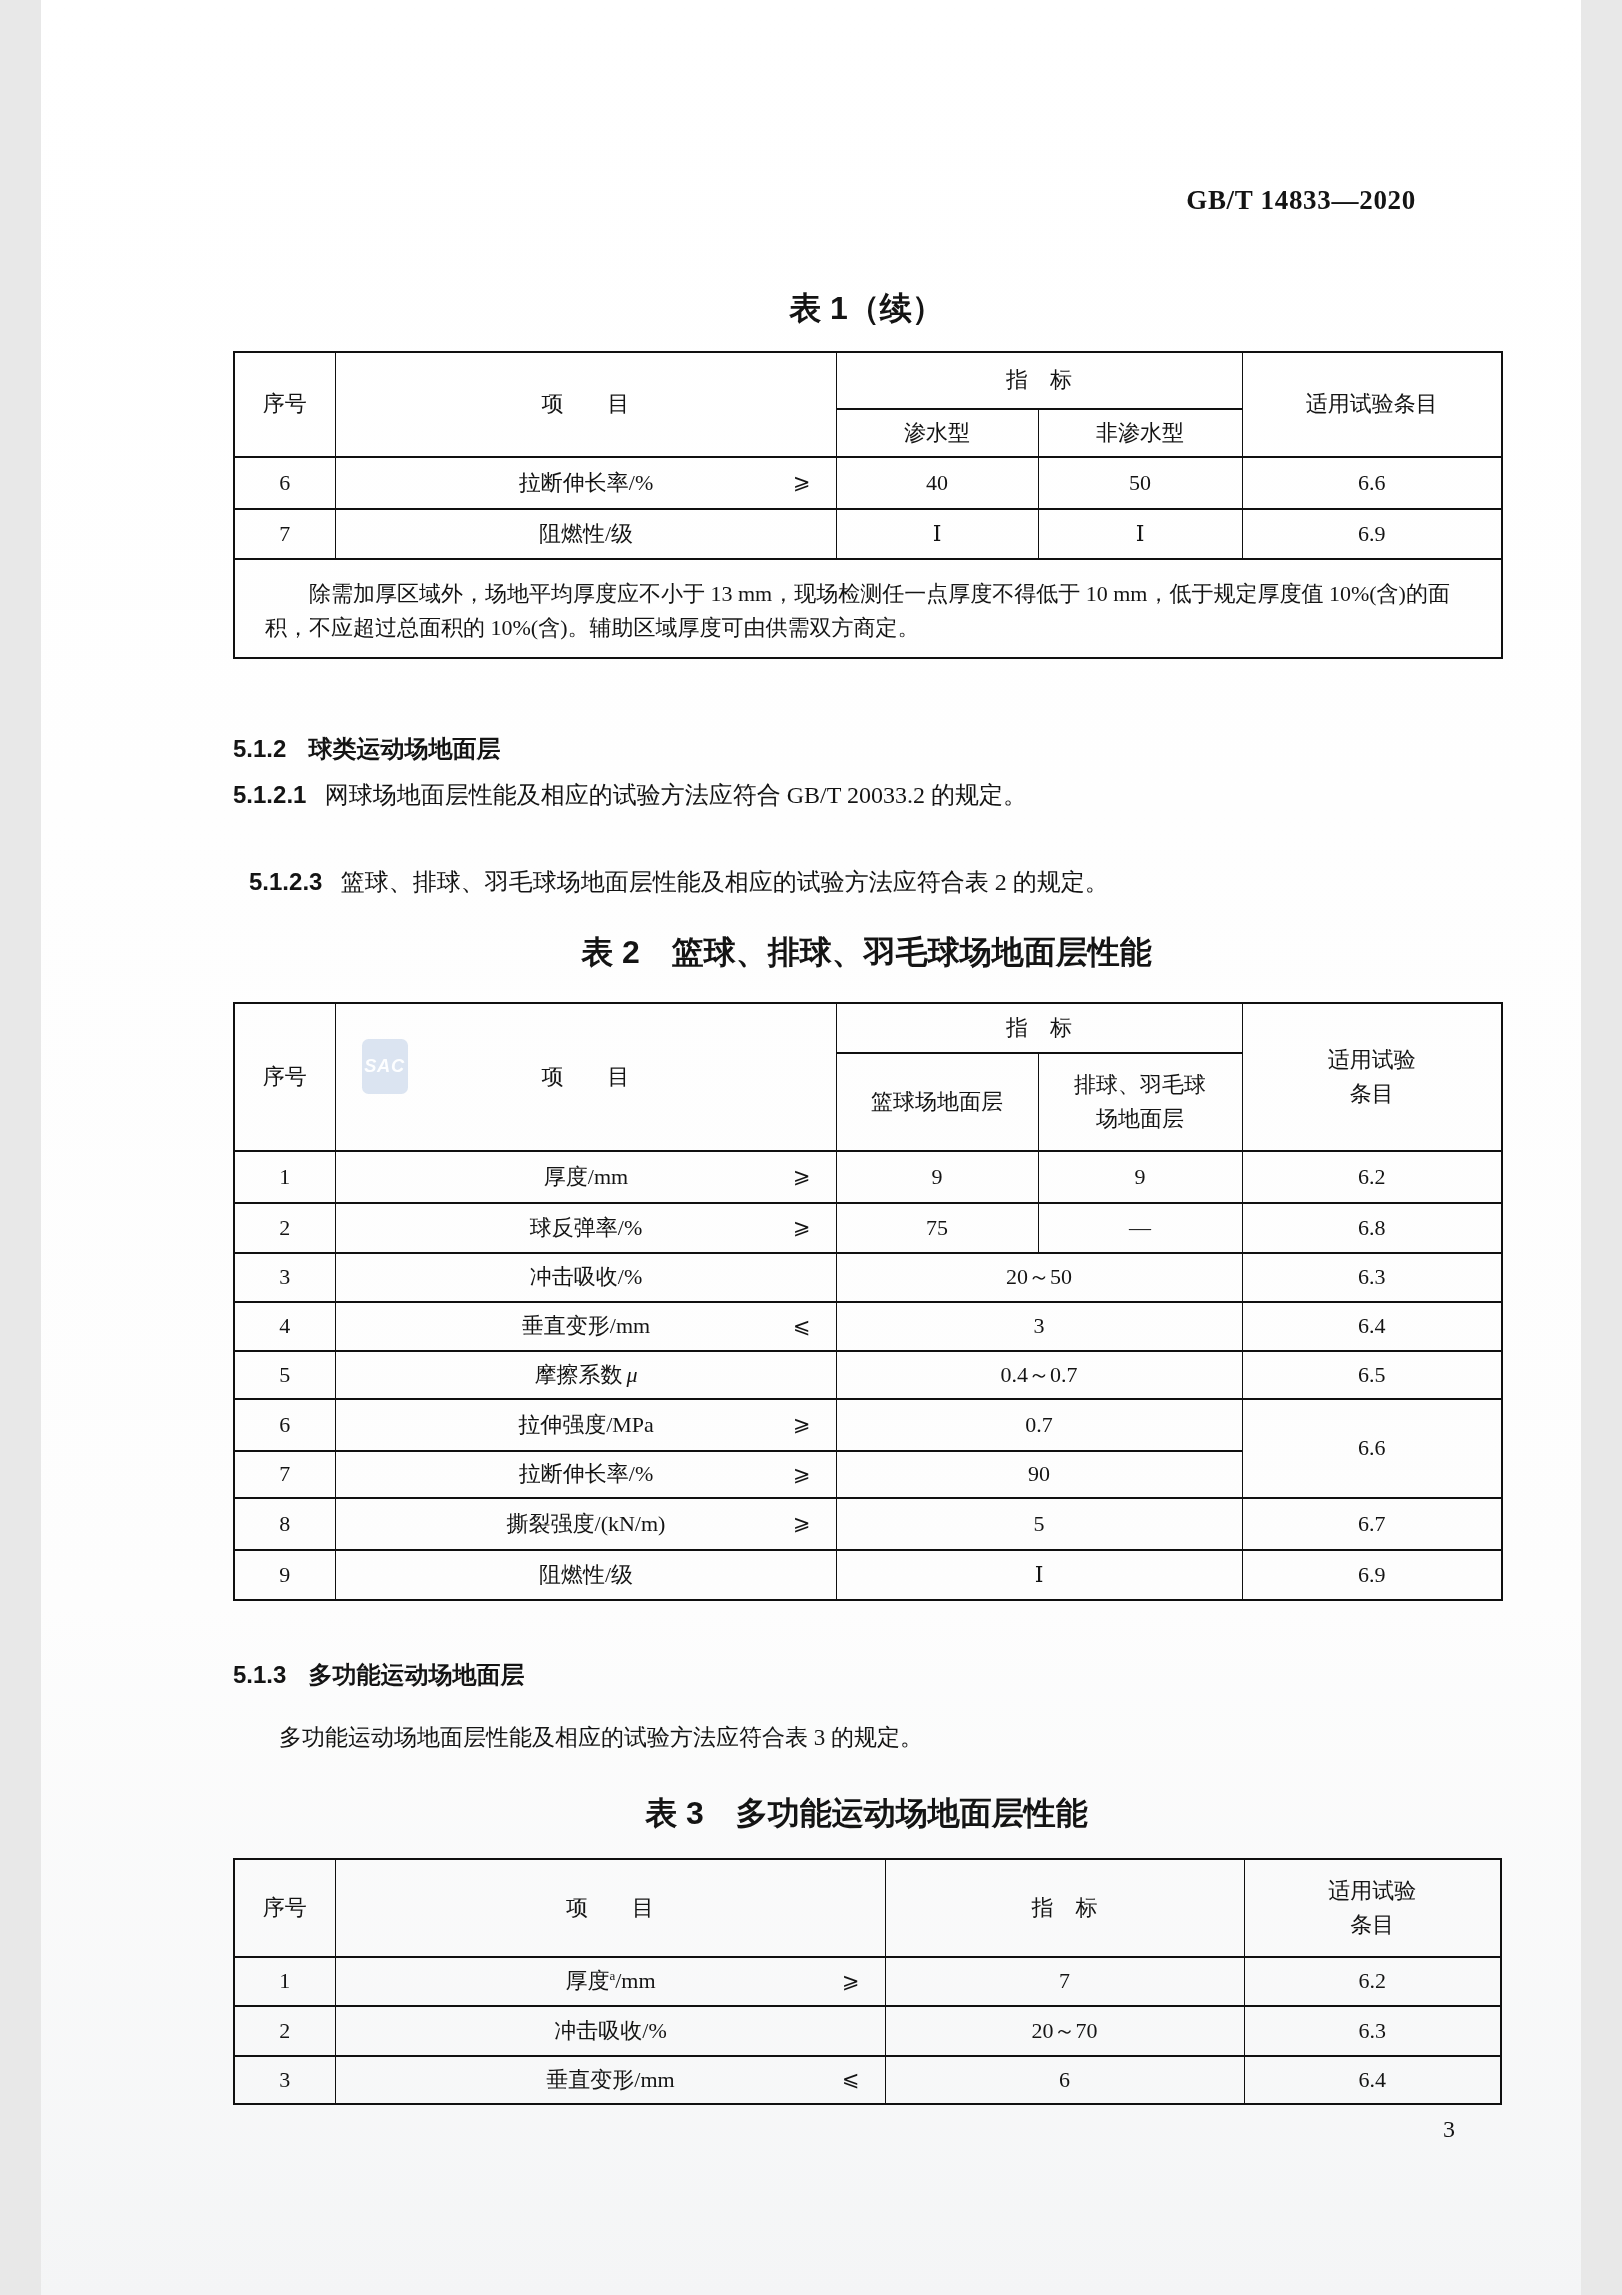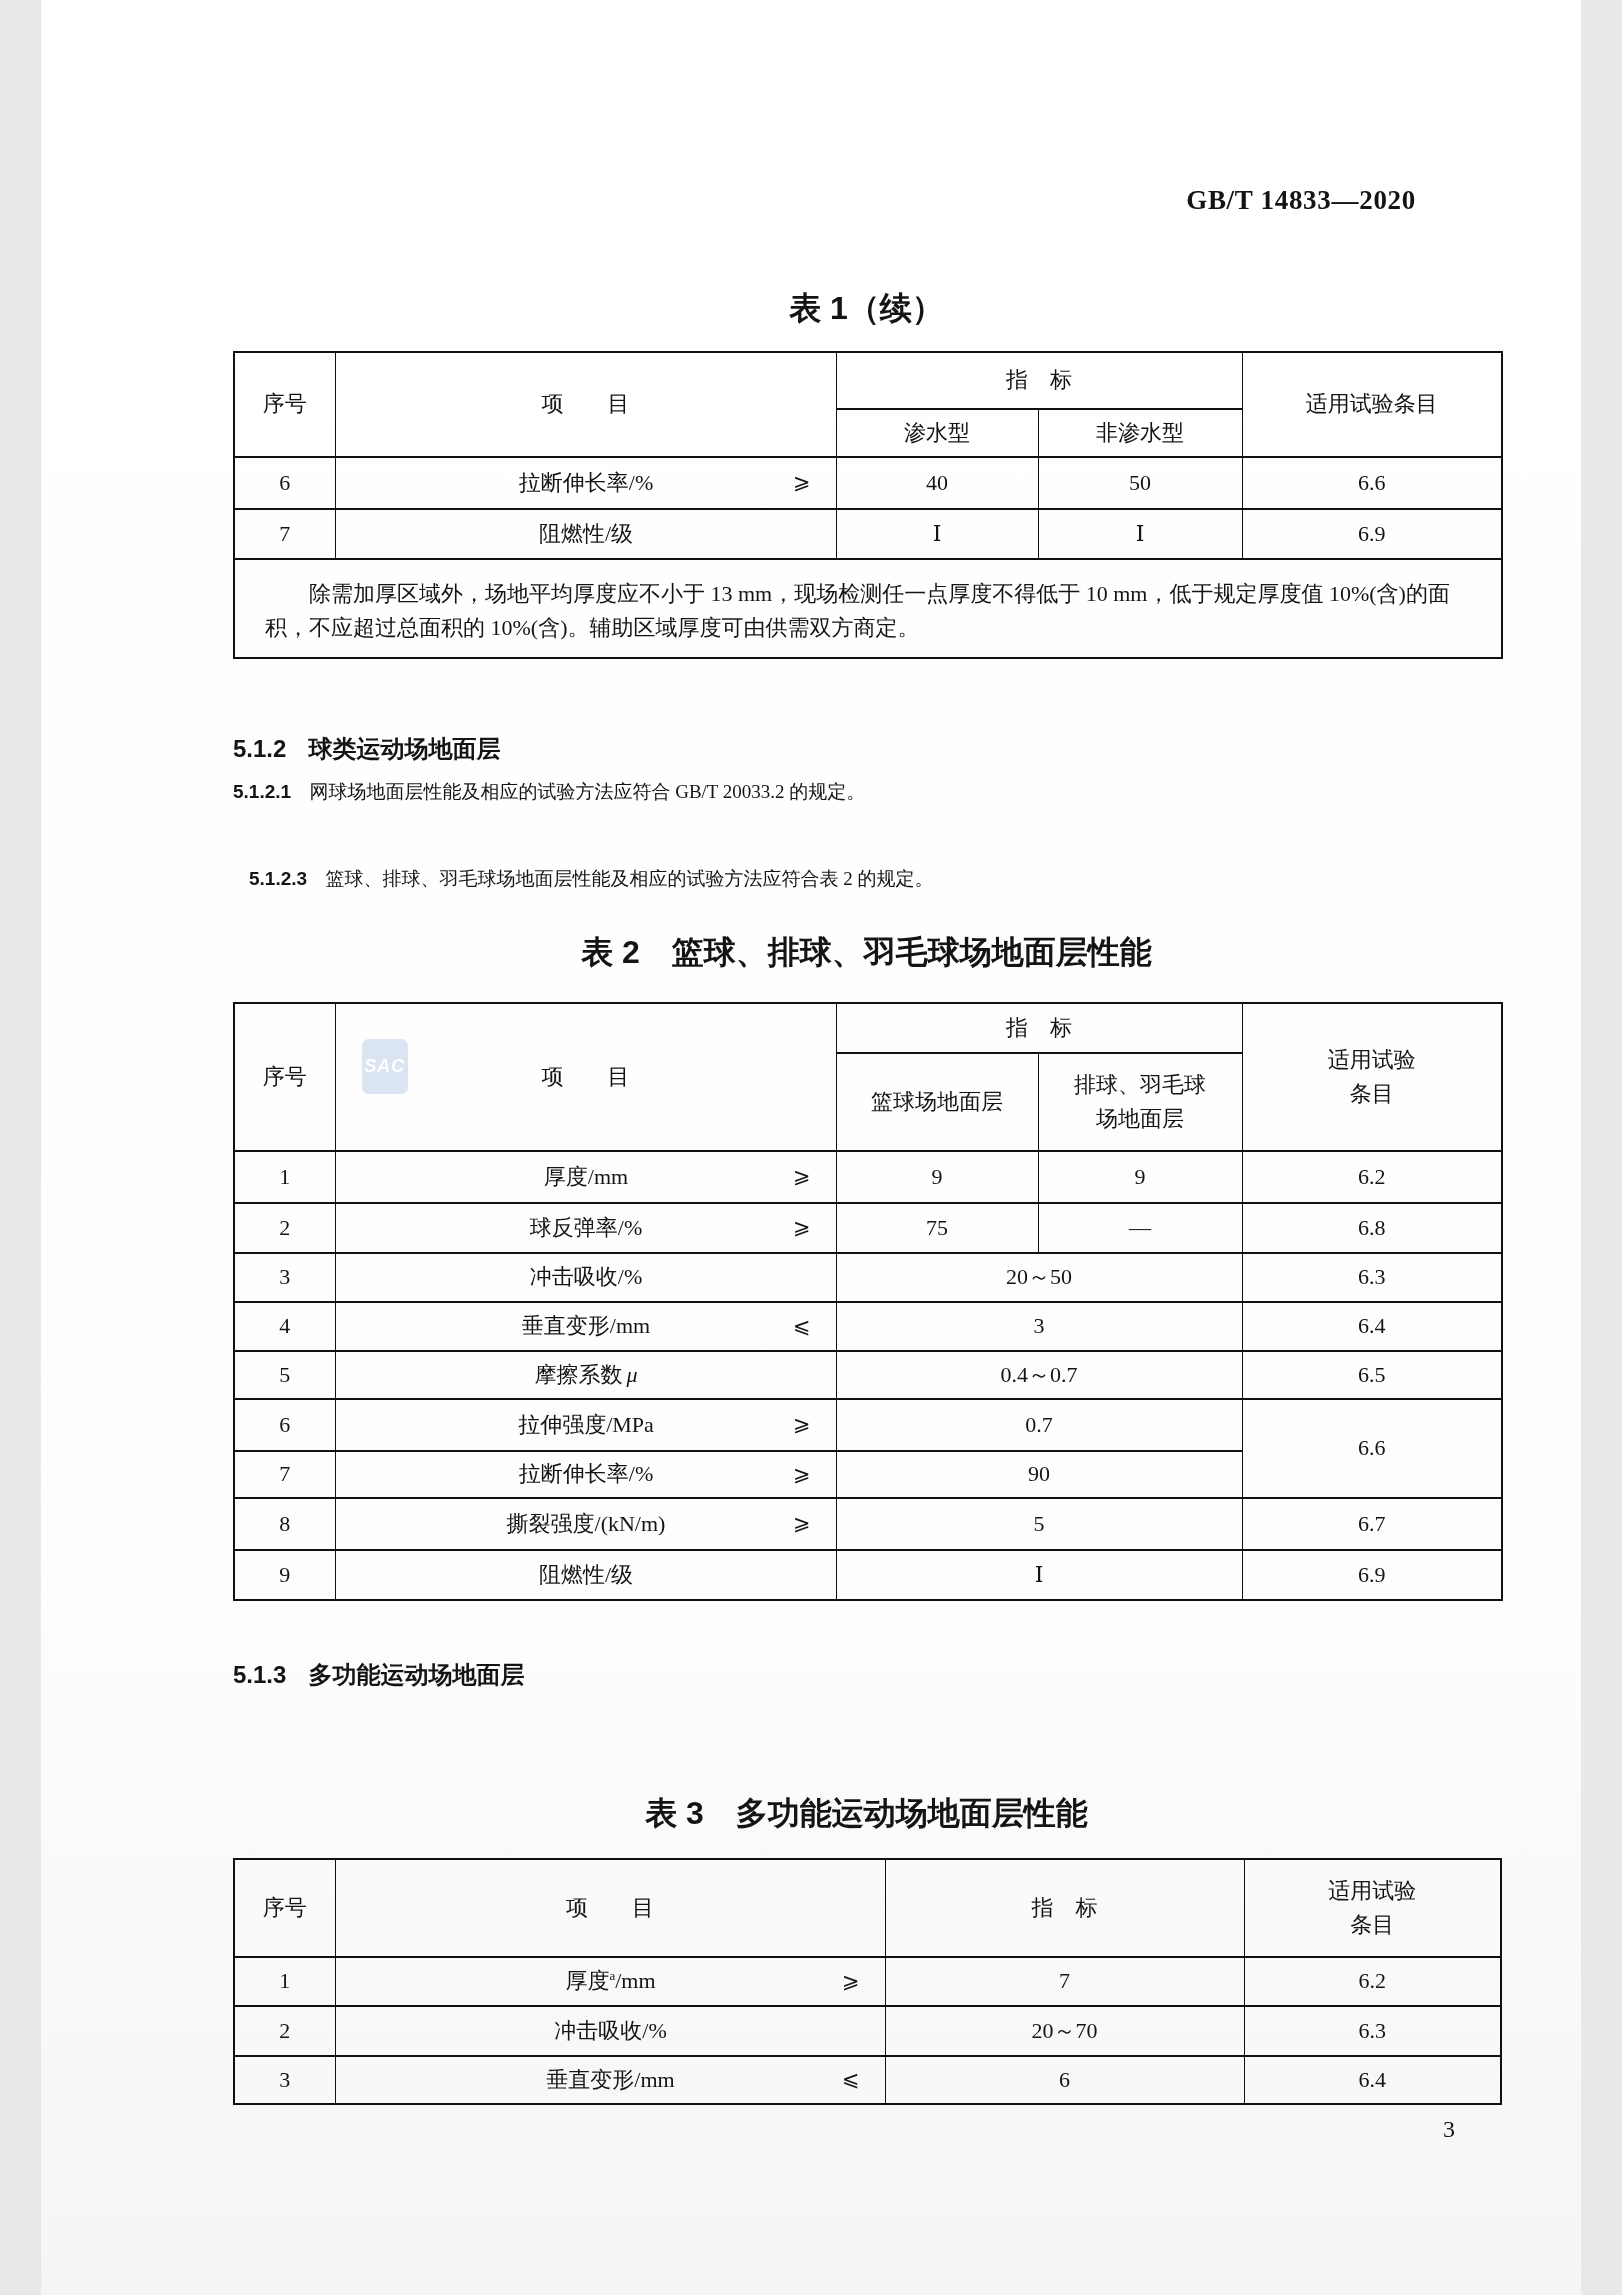--- a/index.html
+++ b/index.html
@@ -26,21 +26,21 @@
   #t1-title{top:287px;}
   #t2-title{top:931px;}
   #t3-title{top:1792px;}
   .heading{
     left:192px;font-family:"Liberation Sans","DejaVu Sans",sans-serif;
     font-weight:bold;font-size:24px;white-space:pre;
   }
   #s512{top:726px;margin-top:7px;}
   #s513{top:1659px;}
   .heading .num{margin-right:22px;}
-  .para{left:192px;font-size:19px;white-space:pre;}
+  .para{left:192px;font-size:24px;white-space:pre;}
   .para .num{
     font-family:"Liberation Sans","DejaVu Sans",sans-serif;
     font-weight:bold;margin-right:18.3px;
   }
   #p5121{top:779px;}
   #p5122{top:823px;}
   #p5123{top:866px;margin-left:16px;}
   #s513-body{left:238px;top:1722px;font-size:23px;}
   .page-num{top:2116px;left:1402px;font-size:24px;}
 
@@ -216,20 +216,21 @@
       <td>9</td>
       <td class="item-cell"><span>阻燃性/级</span></td>
       <td colspan="2">Ⅰ</td>
       <td>6.9</td>
     </tr>
   </tbody>
     </table>
 
   <div class="abs heading" id="s513"><span class="num">5.1.3</span><span>多功能运动场地面层</span></div>
 
+  <div class="abs para" id="s513-body"><span>多功能运动场地面层性能及相应的试验方法应符合表 3 的规定。</span></div>
 
   <div class="abs caption" id="t3-title">表 3　多功能运动场地面层性能</div>
 
   <table class="std" id="table3">
     <colgroup>
         <col style="width:101px">
         <col style="width:550px">
         <col style="width:359px">
         <col style="width:257px">
       </colgroup>

